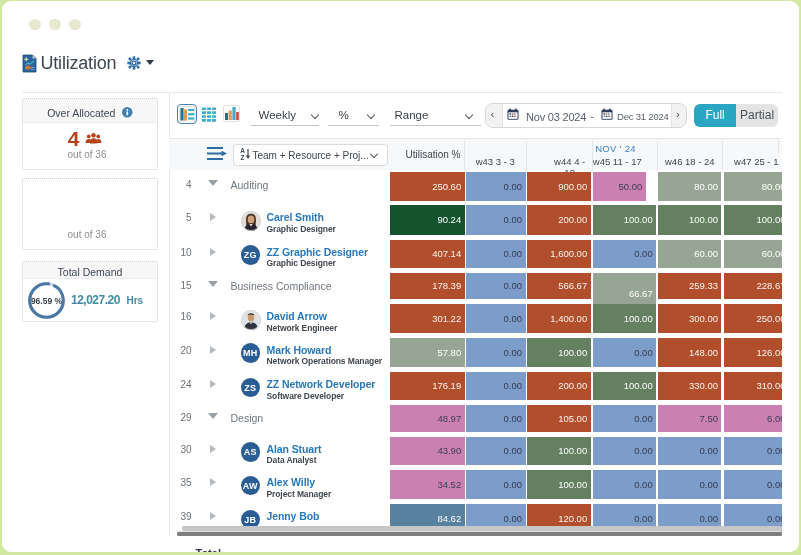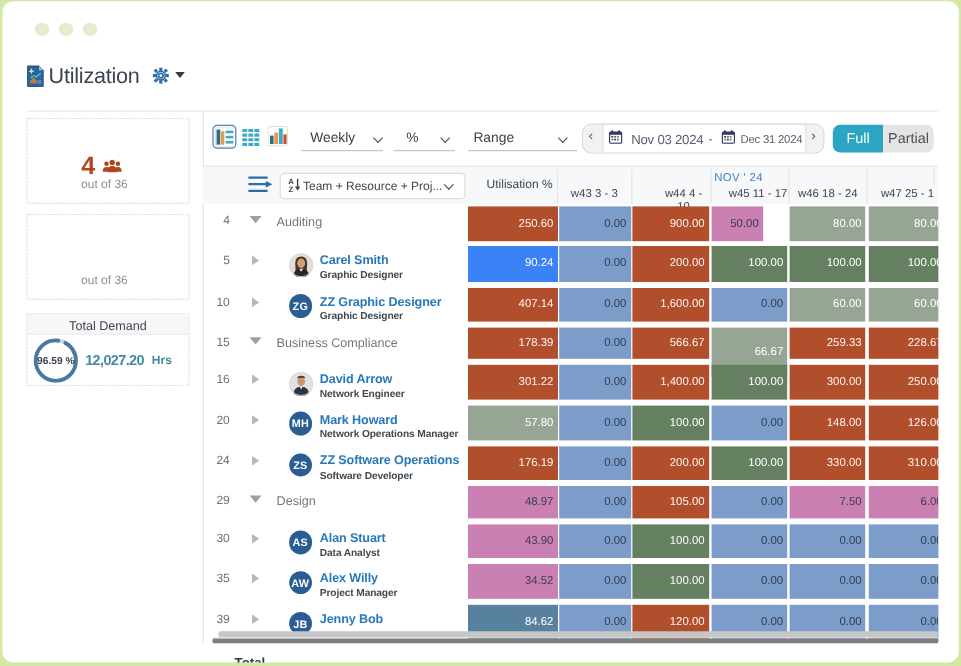--- a/index.html
+++ b/index.html
@@ -56,20 +56,25 @@
       <rect x="1.8" y="11.2" width="3" height="3" transform="rotate(-45 3.3 12.7)"></rect>
     </g>
     <circle cx="8" cy="8" r="4.9" fill="#2e6da6"></circle>
     <circle cx="8" cy="8" r="3.4" fill="#fff"></circle>
     <circle cx="8" cy="8" r="2.2" fill="none" stroke="#2e6da6" stroke-width="1.6"></circle>
   </svg>
   <div class="caret" style="left:144px; top:59px; border-left-width:4.2px; border-right-width:4.2px; border-top-width:5.2px; border-top-color:#333a47;"></div>
   <div class="hline" style="left:20px; top:91px; width:760.5px;"></div>
   <div id="sidebar">
     <div class="scard" style="top:97px; height:71.5px;">
+      <div class="hd">Over Allocated&nbsp; <svg width="10.5" height="10.5" viewBox="0 0 11 11">
+            <circle cx="5.5" cy="5.5" r="5.5" fill="#4380b0"></circle>
+            <rect x="4.7" y="2.2" width="1.7" height="1.7" fill="#fff"></rect>
+            <rect x="4.7" y="4.7" width="1.7" height="4" fill="#fff"></rect>
+          </svg></div>
       <div class="abs" style="left:-5px; top:28px; width:100%; display:flex; align-items:center; justify-content:center; gap:6px;">
           <span style="font-size:21px; font-weight:bold; color:#b3441d;">4</span>
           <svg width="17" height="14" viewBox="0 0 19 15">
             <g fill="#b3441d">
               <circle cx="4.2" cy="4.6" r="2.1"></circle>
               <path d="M0.6 12 Q0.6 7.6 4.2 7.6 Q7.8 7.6 7.8 12 Z"></path>
               <circle cx="14.8" cy="4.6" r="2.1"></circle>
               <path d="M11.2 12 Q11.2 7.6 14.8 7.6 Q18.4 7.6 18.4 12 Z"></path>
               <circle cx="9.5" cy="3.4" r="2.5"></circle>
               <path d="M5.3 12.6 Q5.3 6.6 9.5 6.6 Q13.7 6.6 13.7 12.6 Z"></path>
@@ -198,38 +203,38 @@
       <text x="3.5" y="13" font-size="6.5" font-weight="bold" fill="#3f4650" text-anchor="middle" font-family="Liberation Sans">Z</text>
       <path d="M9 2 V10" stroke="#3f4650" stroke-width="1.2"></path>
       <path d="M6.8 8.5 L9 12 L11.2 8.5 Z" fill="#3f4650"></path>
     </svg>
     <div class="abs" style="left:251px; top:148.5px; font-size:10px; color:#3f4650;">Team + Resource + Proj...</div>
     <div class="chev" style="left:369px; top:150px;"></div>
     <div class="abs" style="left:388px; top:147.5px; width:71px; font-size:10px; color:#3f4650; text-align:right;">Utilisation %</div>
     <div class="abs" style="left:574px; top:141.5px; width:80px; font-size:9.5px; color:#3e7fc1; letter-spacing:0.3px; text-align:center;">NOV ' 24</div>
     <div class="abs" style="left:463.5px; top:154.5px; width:60.5px; font-size:9.5px; color:#3f4650; text-align:center;">w43 3 - 3</div>
     <div class="abs" style="left:526px; top:154.5px; width:63.3px; font-size:9.5px; color:#3f4650; text-align:center;padding-left:21px;">w44 4 - 10</div>
-    <div class="abs" style="left:591.3px; top:154.5px; width:63.4px; font-size:9.5px; color:#3f4650; text-align:right;">w45 11 - 17</div>
+    <div class="abs" style="left:591.3px; top:154.5px; width:63.4px; font-size:9.5px; color:#3f4650; text-align:left;">w45 11 - 17</div>
     <div class="abs" style="left:656.7px; top:154.5px; width:63.3px; font-size:9.5px; color:#3f4650; text-align:center;">w46 18 - 24</div>
     <div class="abs" style="left:722px; top:154.5px; width:65.5px; font-size:9.5px; color:#3f4650; text-align:center;">w47 25 - 1</div>
     <div class="vline" style="left:462.6px; top:140px; height:28.5px; background:#e4e5e7;"></div>
     <div class="vline" style="left:524.9px; top:140px; height:28.5px; background:#e4e5e7;"></div>
     <div class="vline" style="left:590.3px; top:140px; height:28.5px; background:#e4e5e7;"></div>
     <div class="vline" style="left:655.8px; top:140px; height:28.5px; background:#e4e5e7;"></div>
     <div class="vline" style="left:720.9px; top:140px; height:28.5px; background:#e4e5e7;"></div>
     <div class="vline" style="left:776.3px; top:139px; height:14px; background:#e4e5e7;"></div>
   </div>
 <div id="rows">
 <div class="rownum" style="left:170px; top:178.3px;">4</div>
 <div class="tri-d" style="left:206.5px; top:179.0px;"></div>
 <div class="gname" style="left:229px; top:178.3px;">Auditing</div>
 <div class="cell" style="left:388px; top:171.1px; width:75.2px; height:28.5px; background:#b14e2b; color:#fdf4ef;">250.60</div>
 <div class="cell" style="left:464px; top:171.1px; width:60px; height:28.5px; background:#7c9cc9; color:#333e52;">0.00</div>
 <div class="cell" style="left:525.8px; top:171.1px; width:63.4px; height:28.5px; background:#b14e2b; color:#fdf4ef;">900.00</div>
-<div class="cell" style="left:591.3px; top:171.1px; width:43px; height:28.5px; background:#ca80b2; color:#3a3f4c;">50.00</div>
+<div class="cell" style="left:591.3px; top:171.1px; width:53px; height:28.5px; background:#ca80b2; color:#3a3f4c;">50.00</div>
 <div class="cell" style="left:656.7px; top:171.1px; width:63.3px; height:28.5px; background:#97a694; color:#fff;">80.00</div>
 <div class="cell" style="left:722px; top:171.1px; width:65.5px; height:28.5px; background:#97a694; color:#fff;">80.00</div>
 <div class="rownum" style="left:170px; top:211.2px;">5</div>
 <div class="tri-r" style="left:208px; top:212.2px;"></div>
 <svg class="abs" style="left:239px; top:209.7px;" width="20" height="20" viewBox="0 0 20 20">
         <defs>
           <clipPath id="cf209">
             <circle cx="10" cy="10" r="10"></circle>
           </clipPath>
         </defs>
@@ -237,21 +242,21 @@
         <g clip-path="url(#cf209)">
           <path d="M5 8.5 Q5 2.8 10 2.8 Q15 2.8 15 8.5 L14.6 15 H5.4 Z" fill="#46362c"></path>
           <ellipse cx="10" cy="8.4" rx="3.3" ry="3.9" fill="#cfa076"></ellipse>
           <path d="M3.2 20 Q3.6 12.8 10 12.8 Q16.4 12.8 16.8 20 Z" fill="#272530"></path>
           <path d="M8.2 12.9 L10 15.5 L11.8 12.9 Z" fill="#e8d8c8"></path>
         </g>
         <circle cx="10" cy="10" r="9.6" fill="none" stroke="#d5d5d5" stroke-width="0.8"></circle>
       </svg>
 <div class="rname" style="left:265px; top:210.2px;">Carel Smith</div>
 <div class="rrole" style="left:265px; top:222.8px;">Graphic Designer</div>
-<div class="cell" style="left:388px; top:204.2px; width:75.2px; height:29.5px; background:#3b82f6; color:#fff;">90.24</div>
+<div class="cell" style="left:388px; top:204.2px; width:75.2px; height:29.5px; background:#14532d; color:#fff;">90.24</div>
 <div class="cell" style="left:464px; top:204.2px; width:60px; height:29.5px; background:#7c9cc9; color:#333e52;">0.00</div>
 <div class="cell" style="left:525.8px; top:204.2px; width:63.4px; height:29.5px; background:#b14e2b; color:#fdf4ef;">200.00</div>
 <div class="cell" style="left:591.3px; top:204.2px; width:63.4px; height:29.5px; background:#648060; color:#fff;">100.00</div>
 <div class="cell" style="left:656.7px; top:204.2px; width:63.3px; height:29.5px; background:#648060; color:#fff;">100.00</div>
 <div class="cell" style="left:722px; top:204.2px; width:65.5px; height:29.5px; background:#648060; color:#fff;">100.00</div>
 <div class="rownum" style="left:170px; top:245.5px;">10</div>
 <div class="tri-r" style="left:208px; top:246.5px;"></div>
 <div class="avatar" style="left:239px; top:244.0px;">ZG</div>
 <div class="rname" style="left:265px; top:244.5px;">ZZ Graphic Designer</div>
 <div class="rrole" style="left:265px; top:257.1px;">Graphic Designer</div>
@@ -302,21 +307,21 @@
 <div class="rrole" style="left:265px; top:355.4px;">Network Operations Manager</div>
 <div class="cell" style="left:388px; top:336.8px; width:75.2px; height:29.0px; background:#97a694; color:#fff;">57.80</div>
 <div class="cell" style="left:464px; top:336.8px; width:60px; height:29.0px; background:#7c9cc9; color:#333e52;">0.00</div>
 <div class="cell" style="left:525.8px; top:336.8px; width:63.4px; height:29.0px; background:#648060; color:#fff;">100.00</div>
 <div class="cell" style="left:591.3px; top:336.8px; width:63.4px; height:29.0px; background:#7c9cc9; color:#333e52;">0.00</div>
 <div class="cell" style="left:656.7px; top:336.8px; width:63.3px; height:29.0px; background:#b14e2b; color:#fdf4ef;">148.00</div>
 <div class="cell" style="left:722px; top:336.8px; width:65.5px; height:29.0px; background:#b14e2b; color:#fdf4ef;">126.00</div>
 <div class="rownum" style="left:170px; top:378.3px;">24</div>
 <div class="tri-r" style="left:208px; top:379.3px;"></div>
 <div class="avatar" style="left:239px; top:376.8px;">ZS</div>
-<div class="rname" style="left:265px; top:377.3px;">ZZ Software Operations</div>
+<div class="rname" style="left:265px; top:377.3px;">ZZ Network Developer</div>
 <div class="rrole" style="left:265px; top:389.9px;">Software Developer</div>
 <div class="cell" style="left:388px; top:371.3px; width:75.2px; height:27.3px; background:#b14e2b; color:#fdf4ef;">176.19</div>
 <div class="cell" style="left:464px; top:371.3px; width:60px; height:27.3px; background:#7c9cc9; color:#333e52;">0.00</div>
 <div class="cell" style="left:525.8px; top:371.3px; width:63.4px; height:27.3px; background:#b14e2b; color:#fdf4ef;">200.00</div>
 <div class="cell" style="left:591.3px; top:371.3px; width:63.4px; height:27.3px; background:#648060; color:#fff;">100.00</div>
 <div class="cell" style="left:656.7px; top:371.3px; width:63.3px; height:27.3px; background:#b14e2b; color:#fdf4ef;">330.00</div>
 <div class="cell" style="left:722px; top:371.3px; width:65.5px; height:27.3px; background:#b14e2b; color:#fdf4ef;">310.00</div>
 <div class="rownum" style="left:170px; top:411.1px;">29</div>
 <div class="tri-d" style="left:206.5px; top:411.8px;"></div>
 <div class="gname" style="left:229px; top:411.1px;">Design</div>

